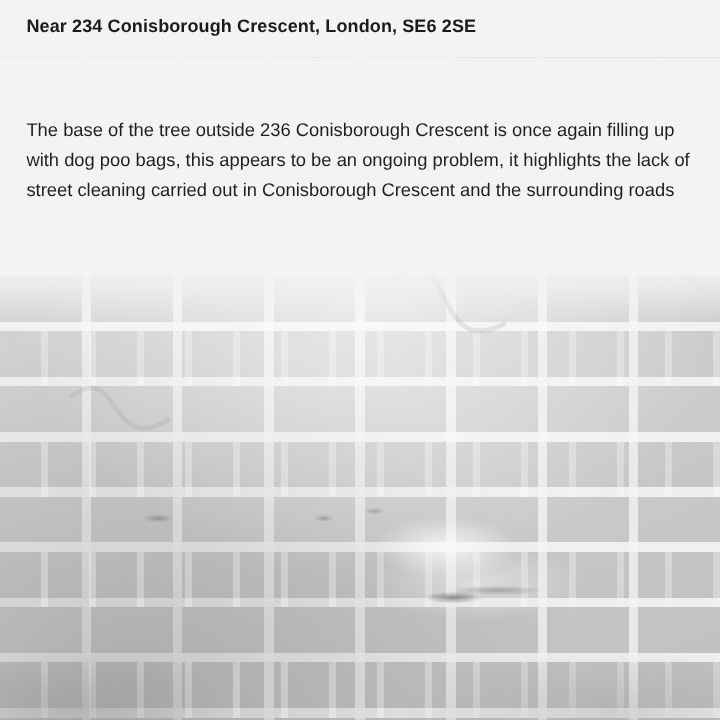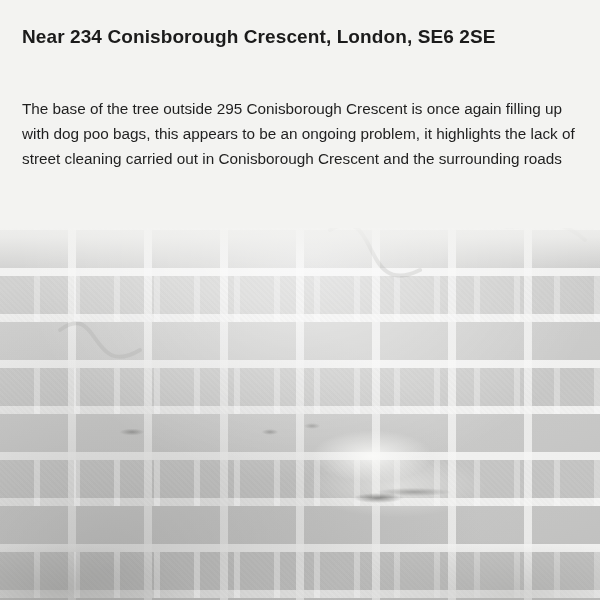--- a/index.html
+++ b/index.html
@@ -133,26 +133,25 @@
     position: absolute;
     left: 0;
     top: 0;
     width: 600px;
     height: 48px;
     background: #f3f3f1;
     box-sizing: border-box;
     padding: 14px 0 0 22px;
   }
   .header-title {
-    font-size: 19px;
+    font-size: 15px;
     font-weight: bold;
     color: #1b1b1b;
     letter-spacing: 0.1px;
     white-space: nowrap;
-    margin-top: 12px;
   }
 
   .body-band {
     position: absolute;
     left: 0;
     top: 48px;
     width: 600px;
     height: 180px;
     background: #f3f3f1;
   }
@@ -202,16 +201,16 @@
       <path d="M60 330 C 100 300, 90 380, 140 350"></path>
     </g>
   </svg>
 
   <div class="overlay">
     <div class="header-band">
       <div class="header-title">Near 234 Conisborough Crescent, London, SE6 2SE</div>
     </div>
     <div class="body-band"></div>
     <div class="panel-fade"></div>
-    <div class="body-text">The base of the tree outside 295 Conisborough Crescent is once again filling up with dog poo bags, this appears to be an ongoing problem, it highlights the lack of street cleaning carried out in Conisborough Crescent and the surrounding roads</div>
+    <div class="body-text">The base of the tree outside 236 Conisborough Crescent is once again filling up with dog poo bags, this appears to be an ongoing problem, it highlights the lack of street cleaning carried out in Conisborough Crescent and the surrounding roads</div>
   </div>
 
 </div>
 
 </body></html>

